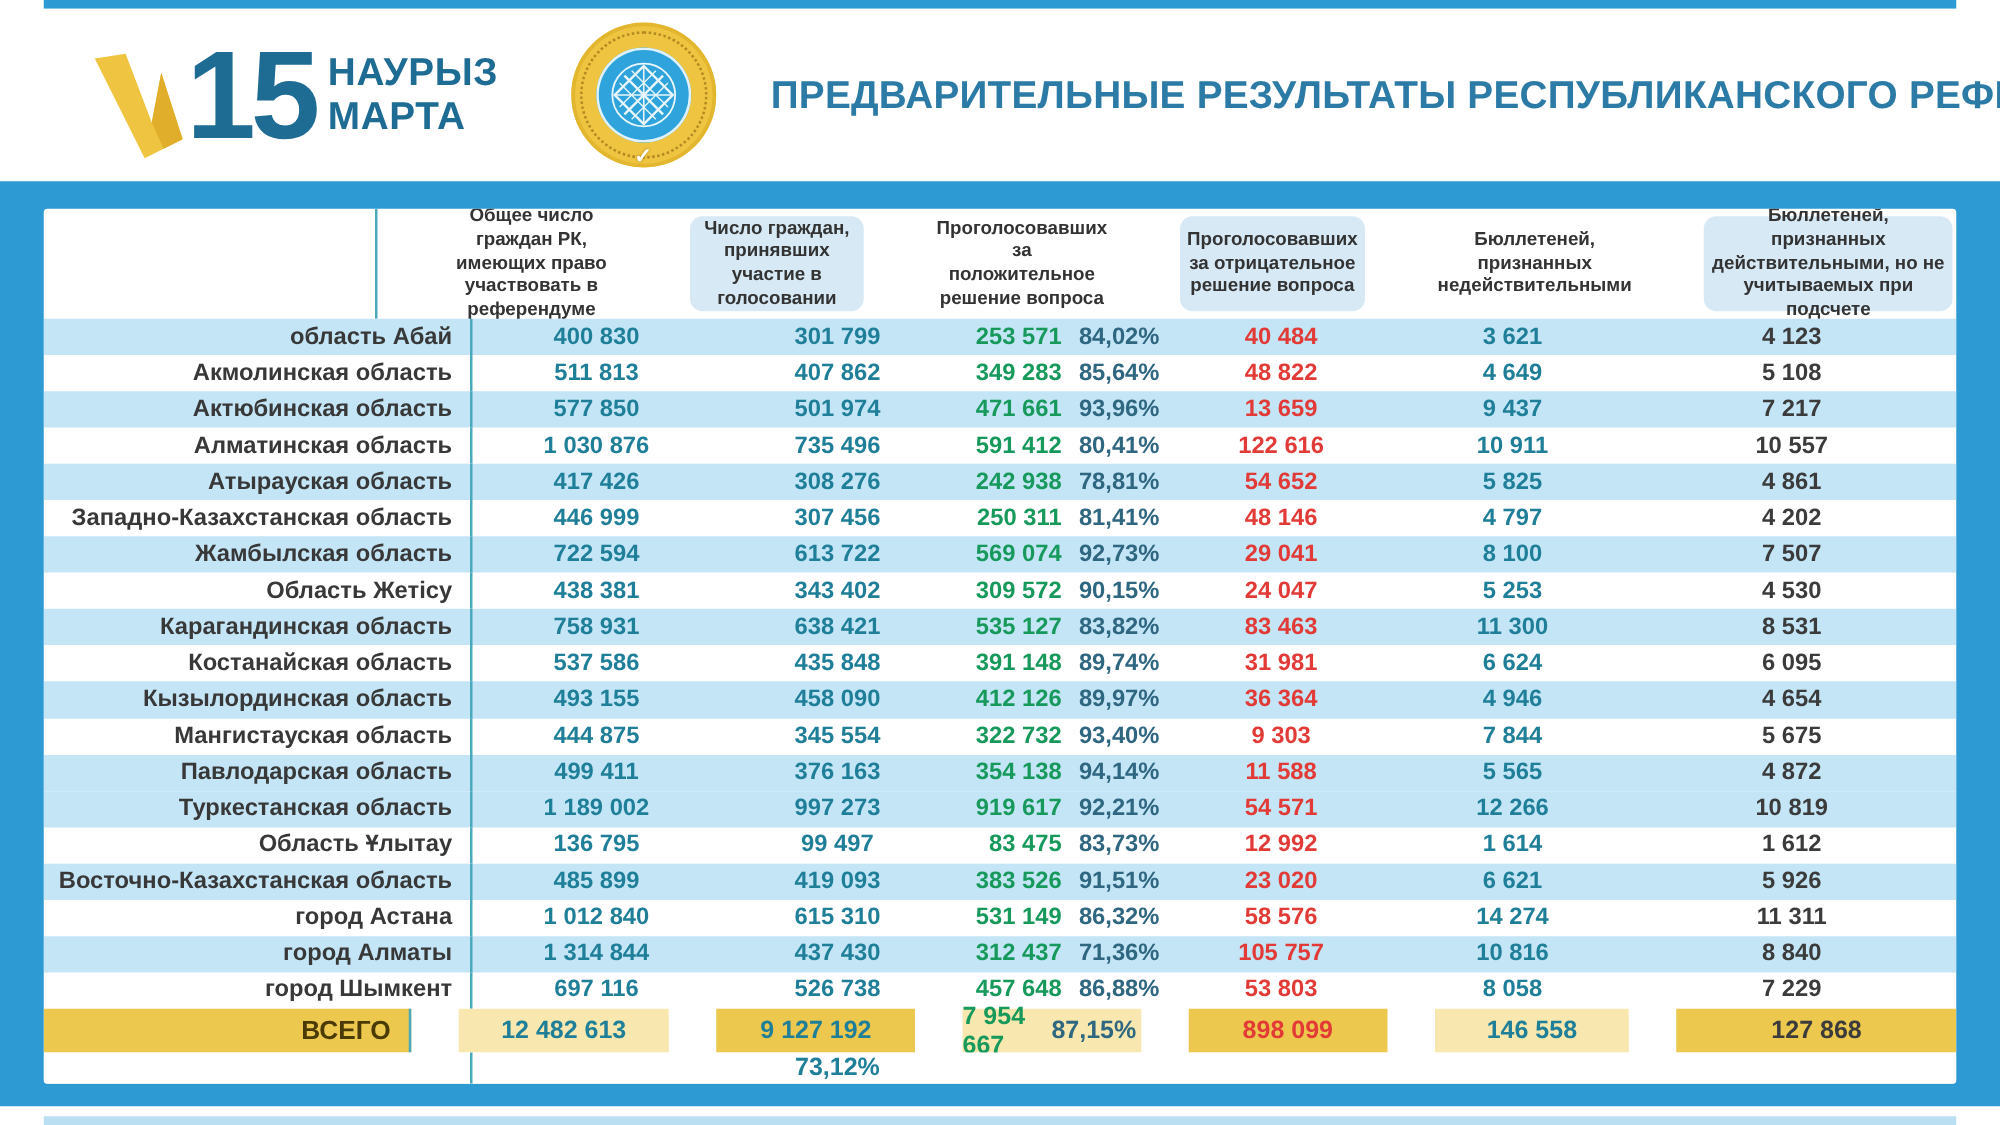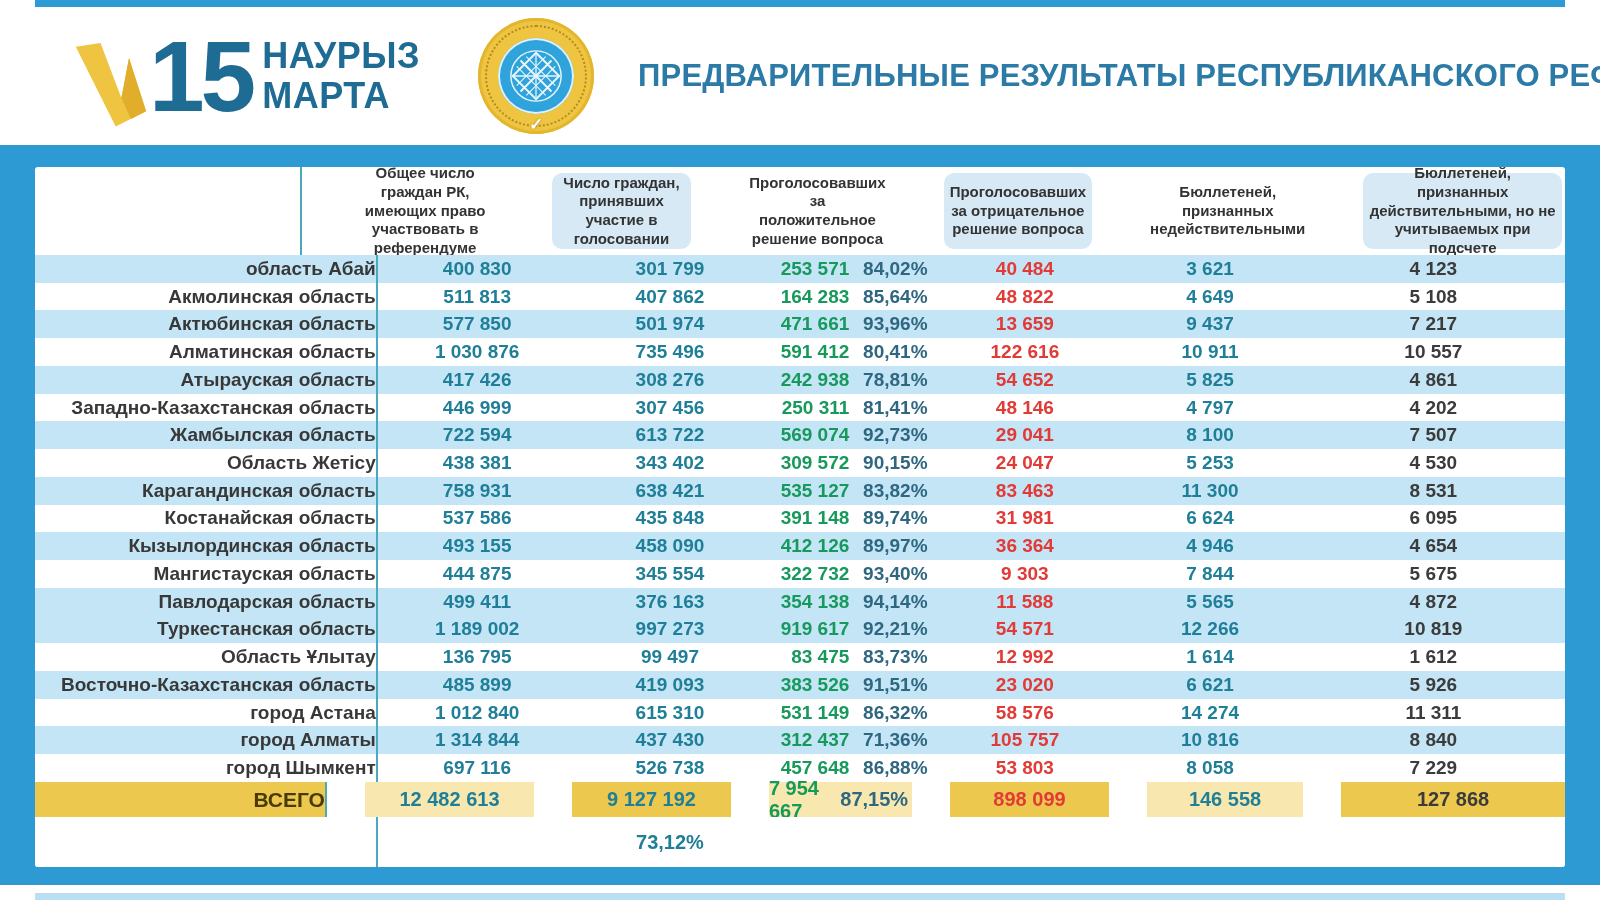--- a/index.html
+++ b/index.html
@@ -14,34 +14,34 @@
   body{font-family:"Liberation Sans",sans-serif;font-weight:bold;background:#fff;}
   .page{position:relative;width:1600px;height:900px;background:#fff;}
   .top-strip{position:absolute;top:0;left:35px;right:35px;height:7px;background:var(--panel-blue);}
   .bottom-strip{position:absolute;bottom:0;left:35px;right:35px;height:7px;background:#BBDFF2;}
 
   
   .header-band{position:absolute;top:7px;left:0;right:0;height:138px;display:flex;align-items:center;padding-left:72px;background:#fff;}
   .logo{display:flex;align-items:center;}
   .logo svg.check{width:95px;height:100px;margin-right:-18px;margin-top:6px;}
   .logo .day{font-size:100px;line-height:1;color:#1E6B94;letter-spacing:-4px;}
-  .logo .month{margin-left:10px;color:#1E6B94;font-size:36px;line-height:1.12;letter-spacing:.5px;}
+  .logo .month{margin-left:10px;color:#1E6B94;font-size:31px;line-height:1.12;letter-spacing:.5px;}
   .seal{position:relative;width:116px;height:116px;border-radius:50%;background:var(--logo-gold);margin-left:58px;flex:0 0 auto;box-shadow:inset 0 0 0 3px #E3B62F;}
   .seal .ring-text{position:absolute;inset:7px;border-radius:50%;border:2px dotted rgba(128,90,10,.55);}
   .seal .inner{position:absolute;inset:20px;border-radius:50%;background:#2FA4DC;box-shadow:inset 0 0 0 2px rgba(255,255,255,.85);display:flex;align-items:center;justify-content:center;}
   .seal .inner svg{width:58px;height:58px;}
   .seal .seal-check{position:absolute;bottom:1px;left:50%;transform:translateX(-50%);color:#fff;font-size:17px;line-height:1;text-shadow:0 0 2px rgba(120,85,0,.6);}
   .main-title{margin-left:44px;font-size:31px;color:var(--title-teal);white-space:nowrap;letter-spacing:.2px;}
 
   
   .blue-panel{position:absolute;top:145px;left:0;right:0;bottom:15px;background:var(--panel-blue);}
   .card{position:absolute;top:22px;left:35px;right:35px;bottom:18px;background:#fff;border-radius:3px;display:flex;flex-direction:column;overflow:hidden;}
 
   .cell{display:flex;align-items:center;justify-content:center;}
-  .w-label{width:22.4%;justify-content:flex-end;padding-right:0;border-right:2px solid var(--sep-teal);}
+  .w-label{width:22.4%;justify-content:flex-end;padding-right:14px;border-right:2px solid var(--sep-teal);}
   .w1{width:13.0%;} .w2{width:12.2%;} .w3{width:11.0%;align-items:flex-end;} .w4{width:12.2%;} .w5{width:12.0%;} .w6{width:17.2%;}
 
   
   .thead{display:flex;height:88px;flex:0 0 auto;gap:46px;}
   .hcell{font-size:15px;color:#333;text-align:center;line-height:1.25;padding:6px 3px;}
   .hbox{width:100%;height:100%;display:flex;align-items:center;justify-content:center;border-radius:10px;padding:4px 6px;}
   .hcell.shaded .hbox{background:var(--hdr-cell);}
 
   
   .tbody{flex:1;display:flex;flex-direction:column;}
@@ -55,21 +55,21 @@
   .c3split .yes{flex:1.1;display:flex;align-items:center;justify-content:flex-end;}
   .c3split .pct{flex:1;display:flex;align-items:center;justify-content:flex-end;padding-right:4px;}
 
   
   .trow{display:flex;height:35px;flex:0 0 auto;gap:38px;}
   .trow .cell{font-size:20px;}
   .trow .w-label{color:#4A3B06;font-size:21px;background:var(--gold-dark);}
   .g-dark{background:var(--gold-dark);} .g-light{background:var(--gold-light);}
 
   
-  .prow{display:flex;height:50px;flex:0 0 auto;background:#fff;}
+  .prow{display:flex;height:25px;flex:0 0 auto;background:#fff;}
   .prow .cell{font-size:20px;}
 </style>
 </head>
 <body>
 
 <div class="page">
   <div class="top-strip"></div>
 
   <div class="header-band">
     <div class="logo">
@@ -142,21 +142,21 @@
             <div class="cell w4 red">40 484</div>
             <div class="cell w5 teal">3 621</div>
             <div class="cell w6 dark">4 123</div>
           </div>
           <div class="row">
             <div class="cell w-label region">Акмолинская область</div>
             <div class="cell w1 teal">511 813</div>
             <div class="cell w2 teal">407 862</div>
             <div class="cell w3">
               <div class="c3split">
-                <span class="yes green">164 283</span>
+                <span class="yes green">349 283</span>
                 <span class="pct slate">85,64%</span>
               </div>
             </div>
             <div class="cell w4 red">48 822</div>
             <div class="cell w5 teal">4 649</div>
             <div class="cell w6 dark">5 108</div>
           </div>
           <div class="row alt">
             <div class="cell w-label region">Актюбинская область</div>
             <div class="cell w1 teal">577 850</div>

